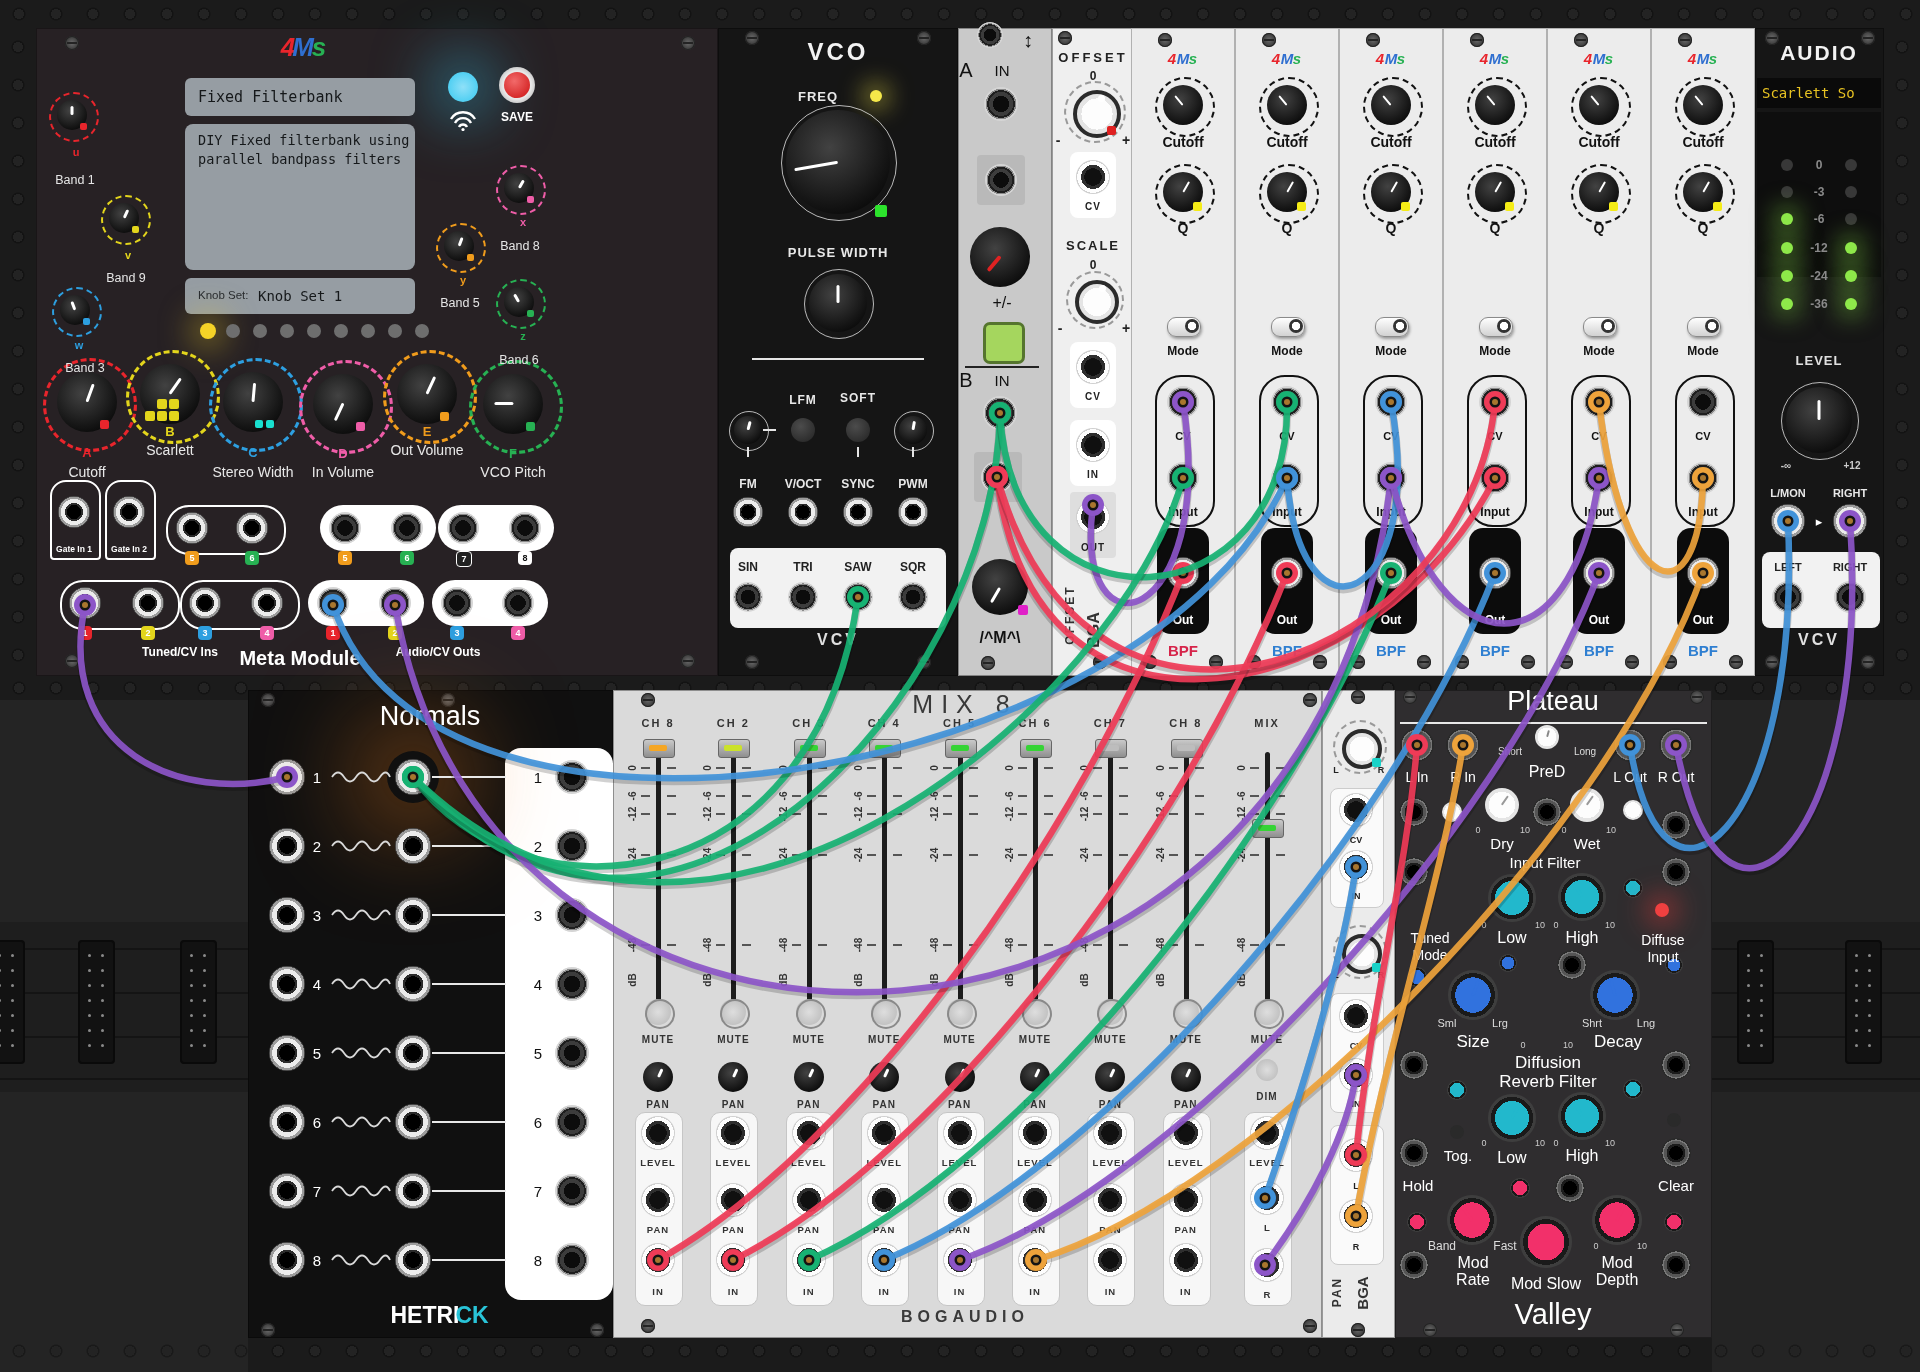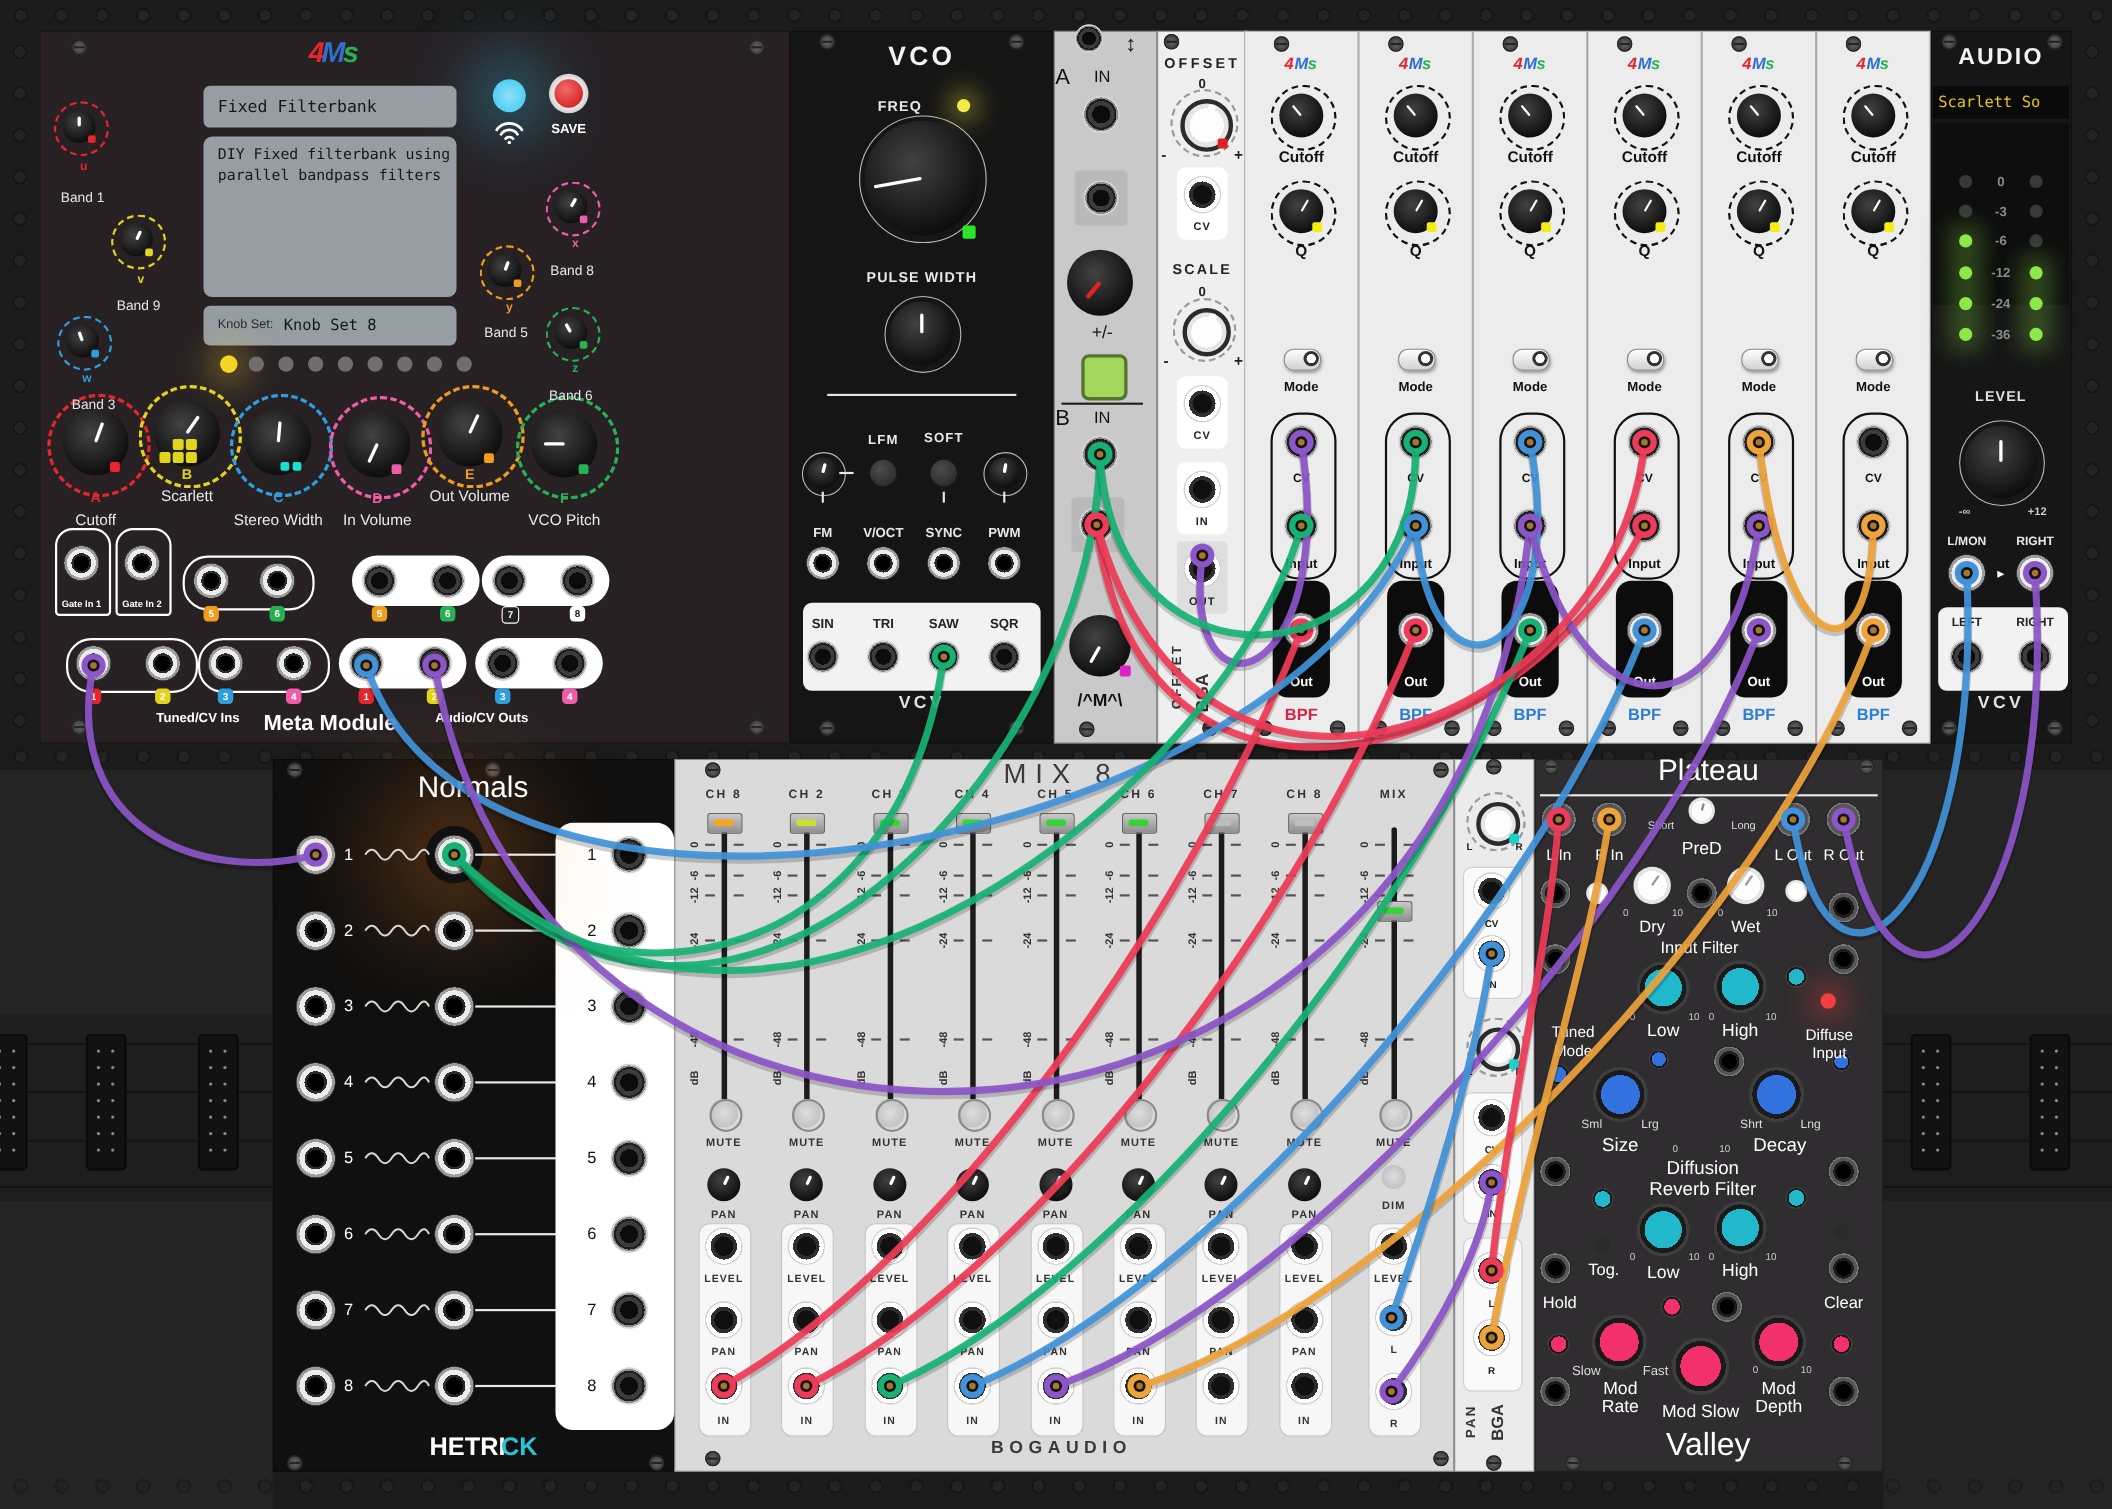--- a/index.html
+++ b/index.html
@@ -382,21 +382,21 @@
     <div class="abs" style="left: 499px; top: 67px; width: 36px; height: 36px; border-radius: 50%; background: radial-gradient(circle, rgb(232, 232, 232) 55%, rgb(154, 154, 154));"></div>
     <div class="abs" style="left: 504px; top: 72px; width: 26px; height: 26px; border-radius: 50%; background: radial-gradient(circle at 40% 35%, rgb(242, 106, 106), rgb(204, 17, 17));"></div>
     <div class="t" style="left: 517px; top: 117px; font-size: 12px; font-weight: bold; color: rgb(255, 255, 255); font-family: &quot;Liberation Sans&quot;, sans-serif;">SAVE</div>
     <div class="abs" style="left: 185px; top: 78px; width: 230px; height: 38px; background: rgb(150, 157, 163); border-radius: 6px;"></div>
     <div class="t tl" style="left: 198px; top: 97px; font-size: 15px; color: rgb(21, 24, 26); font-family: &quot;DejaVu Sans Mono&quot;, monospace;">Fixed Filterbank</div>
     <div class="abs" style="left: 185px; top: 124px; width: 230px; height: 146px; background: rgb(150, 157, 163); border-radius: 8px;"></div>
     <div class="t tl" style="left: 198px; top: 141px; font-size: 13.5px; color: rgb(21, 24, 26); font-family: &quot;DejaVu Sans Mono&quot;, monospace;">DIY Fixed filterbank using</div>
     <div class="t tl" style="left: 198px; top: 160px; font-size: 13.5px; color: rgb(21, 24, 26); font-family: &quot;DejaVu Sans Mono&quot;, monospace;">parallel bandpass filters</div>
     <div class="abs" style="left: 185px; top: 278px; width: 230px; height: 36px; background: rgb(150, 157, 163); border-radius: 6px;"></div>
     <div class="t tl" style="left: 198px; top: 296px; font-size: 11.5px; color: rgb(42, 45, 47); font-family: &quot;Liberation Sans&quot;, sans-serif;">Knob Set:</div>
-    <div class="t tl" style="left: 258px; top: 296px; font-size: 14px; color: rgb(21, 24, 26); font-family: &quot;DejaVu Sans Mono&quot;, monospace;">Knob Set 8</div>
+    <div class="t tl" style="left: 258px; top: 296px; font-size: 14px; color: rgb(21, 24, 26); font-family: &quot;DejaVu Sans Mono&quot;, monospace;">Knob Set 1</div>
     <div class="abs" style="left: 57px; top: 100px; width: 30px; height: 30px; border-radius: 50%; background: radial-gradient(circle at 42% 36%, rgb(66, 66, 66), rgb(22, 22, 22) 62%, rgb(0, 0, 0) 95%);">
       <div style="position: absolute; left: 50%; bottom: 50%; width: 3px; height: 9.3px; background: rgb(255, 255, 255); transform-origin: 50% 100%; transform: translateX(-50%) rotate(0deg); border-radius: 2px;"></div>
     </div>
     <div class="abs" style="left: 49px; top: 92px; width: 46px; height: 46px; border-radius: 50%; border: 2.5px dashed rgb(232, 37, 44);"></div>
     <div class="abs" style="left: 79.5px; top: 122.5px; width: 7px; height: 7px; background: rgb(232, 37, 44); border-radius: 2px;"></div>
     <div class="t" style="left: 76px; top: 152px; font-size: 11px; font-weight: bold; color: rgb(232, 37, 44); font-family: &quot;Liberation Sans&quot;, sans-serif;">u</div>
     <div class="t" style="left: 75px; top: 180px; font-size: 12.5px; color: rgb(229, 229, 229); font-family: &quot;Liberation Sans&quot;, sans-serif;">Band 1</div>
     <div class="abs" style="left: 109px; top: 203px; width: 30px; height: 30px; border-radius: 50%; background: radial-gradient(circle at 42% 36%, rgb(66, 66, 66), rgb(22, 22, 22) 62%, rgb(0, 0, 0) 95%);">
       <div style="position: absolute; left: 50%; bottom: 50%; width: 3px; height: 9.3px; background: rgb(255, 255, 255); transform-origin: 50% 100%; transform: translateX(-50%) rotate(25deg); border-radius: 2px;"></div>
     </div>
@@ -1513,21 +1513,21 @@
     <div class="abs" style="left: 1555px; top: 1173px; width: 30px; height: 30px; border-radius: 50%; background: radial-gradient(circle, rgb(0, 0, 0) 0px, rgb(0, 0, 0) 32%, rgb(28, 28, 28) 32%, rgb(28, 28, 28) 44%, rgb(85, 85, 85) 44%, rgb(85, 85, 85) 58%, rgb(119, 119, 119) 58%, rgb(119, 119, 119) 64%, rgb(42, 42, 42) 64%, rgb(42, 42, 42) 72%, rgba(0, 0, 0, 0) 72%);"></div>
     <div class="abs" style="left: 1520px; top: 1216px; width: 52px; height: 52px; border-radius: 50%; background: radial-gradient(circle, rgb(242, 48, 106) 0px, rgb(242, 48, 106) 50%, rgb(26, 26, 26) 50%, rgb(26, 26, 26) 62%, rgb(62, 62, 62) 62%, rgb(62, 62, 62) 74%, rgb(16, 16, 16) 74%);">
       <div style="position: absolute; left: 50%; bottom: 50%; width: 3px; height: 16.12px; background: rgb(242, 48, 106); transform-origin: 50% 100%; transform: translateX(-50%) rotate(0deg); border-radius: 2px;"></div>
     </div>
     <div class="abs" style="left: 1592px; top: 1195px; width: 50px; height: 50px; border-radius: 50%; background: radial-gradient(circle, rgb(242, 48, 106) 0px, rgb(242, 48, 106) 50%, rgb(26, 26, 26) 50%, rgb(26, 26, 26) 62%, rgb(62, 62, 62) 62%, rgb(62, 62, 62) 74%, rgb(16, 16, 16) 74%);">
       <div style="position: absolute; left: 50%; bottom: 50%; width: 3px; height: 15.5px; background: rgb(242, 48, 106); transform-origin: 50% 100%; transform: translateX(-50%) rotate(25deg); border-radius: 2px;"></div>
     </div>
     <div class="abs" style="left: 1664px; top: 1212px; width: 20px; height: 20px; border-radius: 50%; background: radial-gradient(circle, rgb(242, 48, 106) 0px, rgb(242, 48, 106) 50%, rgb(26, 26, 26) 50%, rgb(26, 26, 26) 62%, rgb(62, 62, 62) 62%, rgb(62, 62, 62) 74%, rgb(16, 16, 16) 74%);"></div>
     <div class="abs" style="left: 1399px; top: 1250px; width: 30px; height: 30px; border-radius: 50%; background: radial-gradient(circle, rgb(0, 0, 0) 0px, rgb(0, 0, 0) 32%, rgb(28, 28, 28) 32%, rgb(28, 28, 28) 44%, rgb(85, 85, 85) 44%, rgb(85, 85, 85) 58%, rgb(119, 119, 119) 58%, rgb(119, 119, 119) 64%, rgb(42, 42, 42) 64%, rgb(42, 42, 42) 72%, rgba(0, 0, 0, 0) 72%);"></div>
     <div class="abs" style="left: 1661px; top: 1250px; width: 30px; height: 30px; border-radius: 50%; background: radial-gradient(circle, rgb(0, 0, 0) 0px, rgb(0, 0, 0) 32%, rgb(28, 28, 28) 32%, rgb(28, 28, 28) 44%, rgb(85, 85, 85) 44%, rgb(85, 85, 85) 58%, rgb(119, 119, 119) 58%, rgb(119, 119, 119) 64%, rgb(42, 42, 42) 64%, rgb(42, 42, 42) 72%, rgba(0, 0, 0, 0) 72%);"></div>
-    <div class="t" style="left: 1442px; top: 1246px; font-size: 12px; color: rgb(221, 221, 221); font-family: &quot;Liberation Sans&quot;, sans-serif;">Slow</div>
+    <div class="t" style="left: 1442px; top: 1246px; font-size: 12px; color: rgb(221, 221, 221); font-family: &quot;Liberation Sans&quot;, sans-serif;">Band</div>
     <div class="t" style="left: 1505px; top: 1246px; font-size: 12px; color: rgb(221, 221, 221); font-family: &quot;Liberation Sans&quot;, sans-serif;">Fast</div>
     <div class="t" style="left: 1596px; top: 1246px; font-size: 9px; color: rgb(204, 204, 204); font-family: &quot;Liberation Sans&quot;, sans-serif;">0</div>
     <div class="t" style="left: 1642px; top: 1246px; font-size: 9px; color: rgb(204, 204, 204); font-family: &quot;Liberation Sans&quot;, sans-serif;">10</div>
     <div class="t" style="left: 1473px; top: 1263px; font-size: 16px; color: rgb(255, 255, 255); font-family: &quot;Liberation Sans&quot;, sans-serif;">Mod</div>
     <div class="t" style="left: 1473px; top: 1280px; font-size: 16px; color: rgb(255, 255, 255); font-family: &quot;Liberation Sans&quot;, sans-serif;">Rate</div>
     <div class="t" style="left: 1546px; top: 1284px; font-size: 16px; color: rgb(255, 255, 255); font-family: &quot;Liberation Sans&quot;, sans-serif;">Mod Slow</div>
     <div class="t" style="left: 1617px; top: 1263px; font-size: 16px; color: rgb(255, 255, 255); font-family: &quot;Liberation Sans&quot;, sans-serif;">Mod</div>
     <div class="t" style="left: 1617px; top: 1280px; font-size: 16px; color: rgb(255, 255, 255); font-family: &quot;Liberation Sans&quot;, sans-serif;">Depth</div>
   </div>
 

